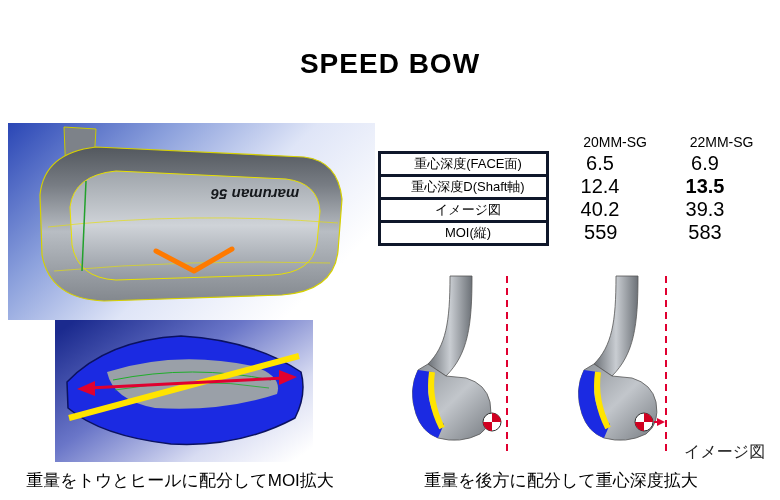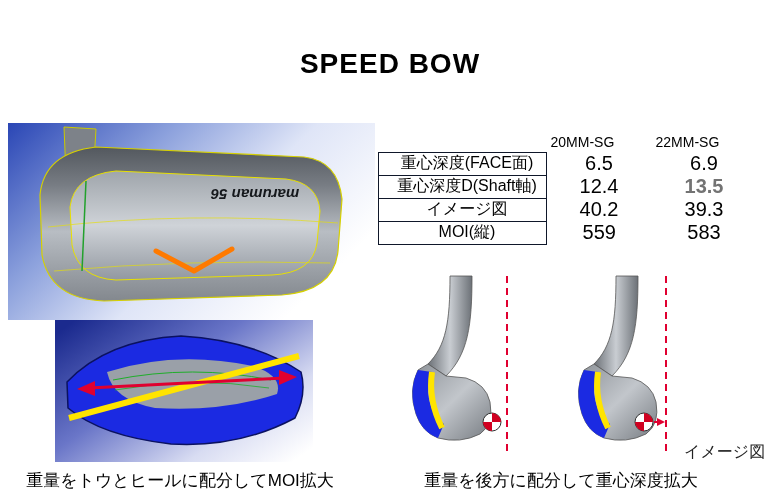--- a/index.html
+++ b/index.html
@@ -8,25 +8,25 @@
   .page { position:relative; width:780px; height:500px; background:#fff; overflow:hidden;margin-top:28px; }
 
   .title { position:absolute; top:20px; left:0; width:100%; text-align:center;
            font-size:28px; font-weight:bold; letter-spacing:1px; }
   .subtitle { position:absolute; top:55px; left:0; width:100%; text-align:center; font-size:16px; }
 
   .cad-top  { position:absolute; left:8px;  top:95px;  width:367px; height:197px; }
   .cad-sole { position:absolute; left:55px; top:292px; width:258px; height:142px; }
 
   .spec-table { position:absolute; left:378px; top:104px; border-collapse:collapse; }
-  .spec-table th { font-weight:normal; font-size:14px; padding:1px 4px; text-align:left; height:20px; }
+  .spec-table th { font-weight:normal; font-size:14px; padding:1px 4px; text-align:right; height:20px; }
   .spec-table td { text-align:center; height:19px; padding:0 4px; }
-  .spec-table td.lbl { border:1px solid #0f172a; width:168px; font-size:16px;padding-left:13px; }
+  .spec-table td.lbl { border:3px solid #0f172a; width:168px; font-size:13px;padding-left:13px; }
   .spec-table td.val { width:105px; font-size:20px; }
-  .spec-table td.val[data-hl="true"] { color:#737373; font-weight:bold; }
+  .spec-table td.val[data-hl="true"] { color:#000000; font-weight:bold; }
 
   .cg-diagrams { position:absolute; left:408px; top:246px; width:360px; height:190px; }
   .image-note  { position:absolute; left:684px; top:414px; font-size:16px; color:#222; }
 
   .caption { position:absolute; top:441px; font-size:17px; }
   .caption-left  { left:24px;  width:312px; text-align:center; }
   .caption-right { left:400px; width:322px; text-align:center; }
 </style>
 </head>
 <body>

